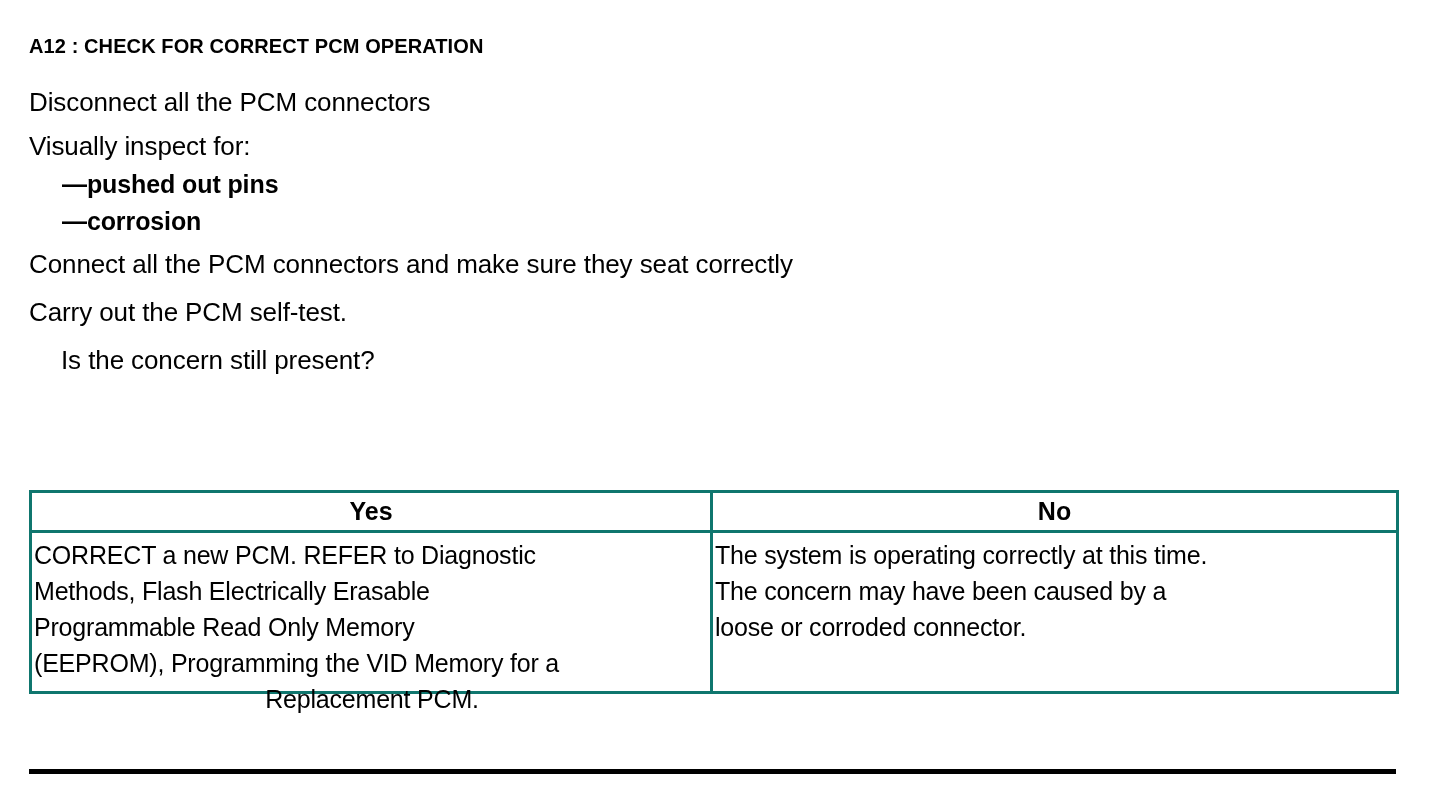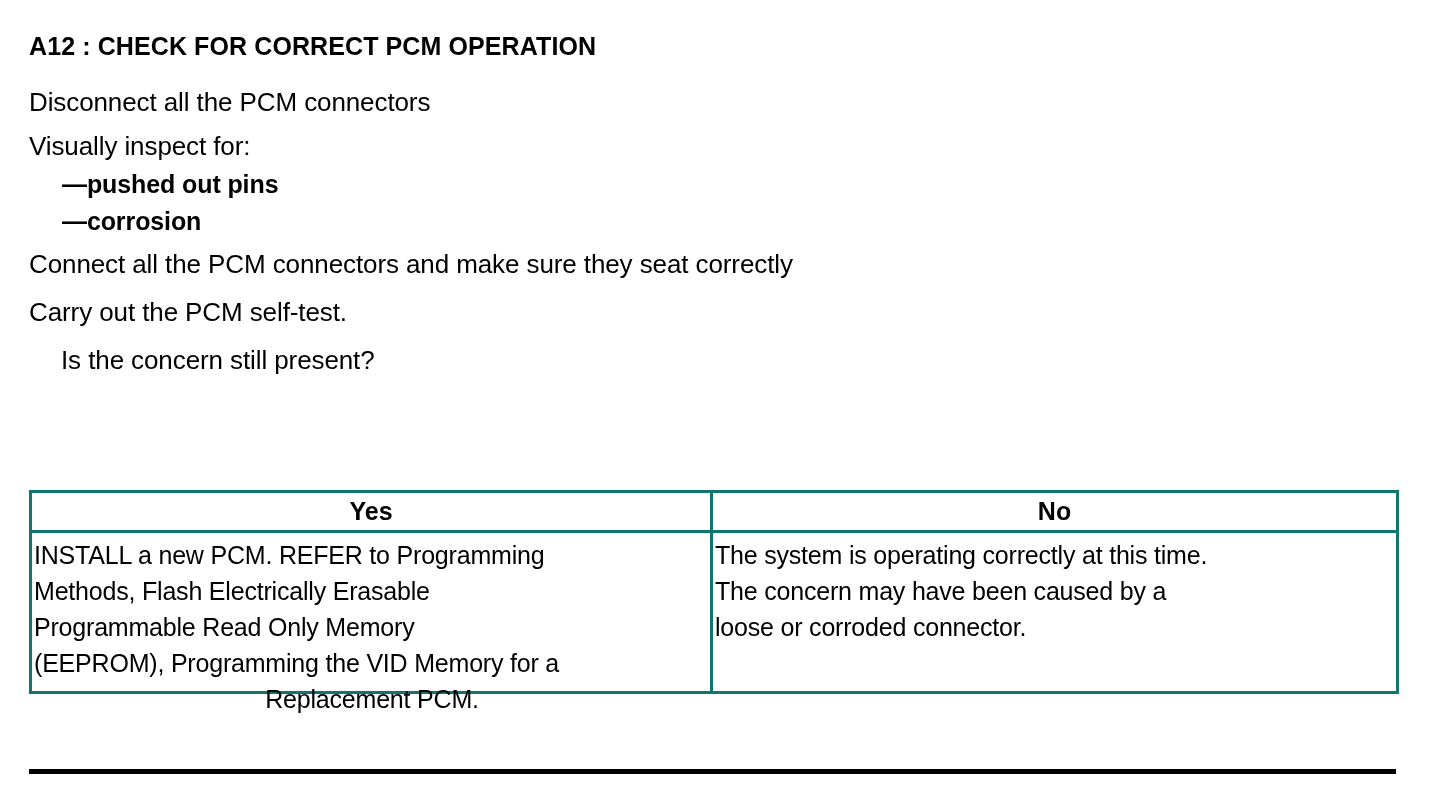--- a/index.html
+++ b/index.html
@@ -21,21 +21,21 @@
     left: 0; top: 0;
     width: 1440px;
     height: 800px;
   }
 
   
   .doc-title {
     position: absolute;
     left: 29px;
     top: 33px;
-    font-size: 25px;
+    font-size: 20px;
     font-weight: bold;
     letter-spacing: 0.1px;
     white-space: nowrap;
     line-height: 26px;
   }
 
   
   .steps {
     position: absolute;
     left: 29px;
@@ -155,21 +155,21 @@
     <thead>
       <tr>
         <th class="hdr">Yes</th>
         <th class="hdr">No</th>
       </tr>
     </thead>
     <tbody>
       <tr>
         <td class="cell-left">
           <div class="cell-body">
-            <div class="ln">INSTALL a new PCM. REFER to Programming</div>
+            <div class="ln">CORRECT a new PCM. REFER to Diagnostic</div>
             <div class="ln">Methods, Flash Electrically Erasable</div>
             <div class="ln">Programmable Read Only Memory</div>
             <div class="ln">(EEPROM), Programming the VID Memory for a</div>
             <div class="ln center">Replacement PCM.</div>
           </div>
         </td>
         <td class="cell-right">
           <div class="cell-body">
             <div class="ln">The system is operating correctly at this time.</div>
             <div class="ln">The concern may have been caused by a</div>

